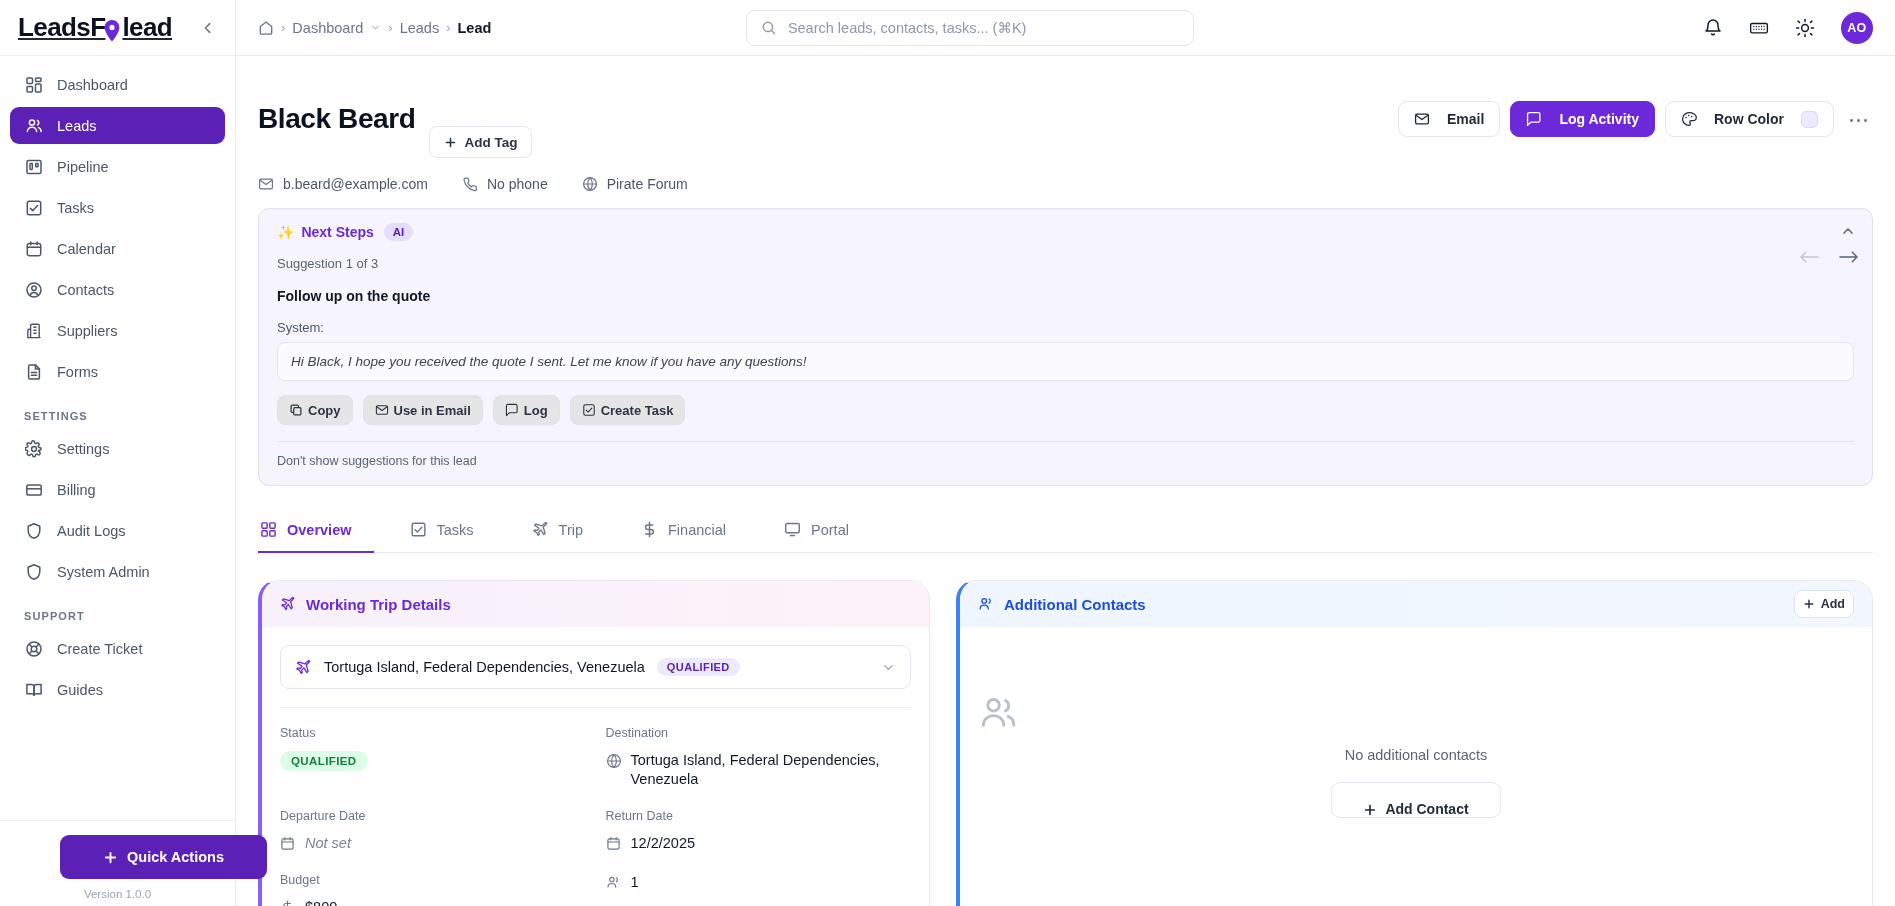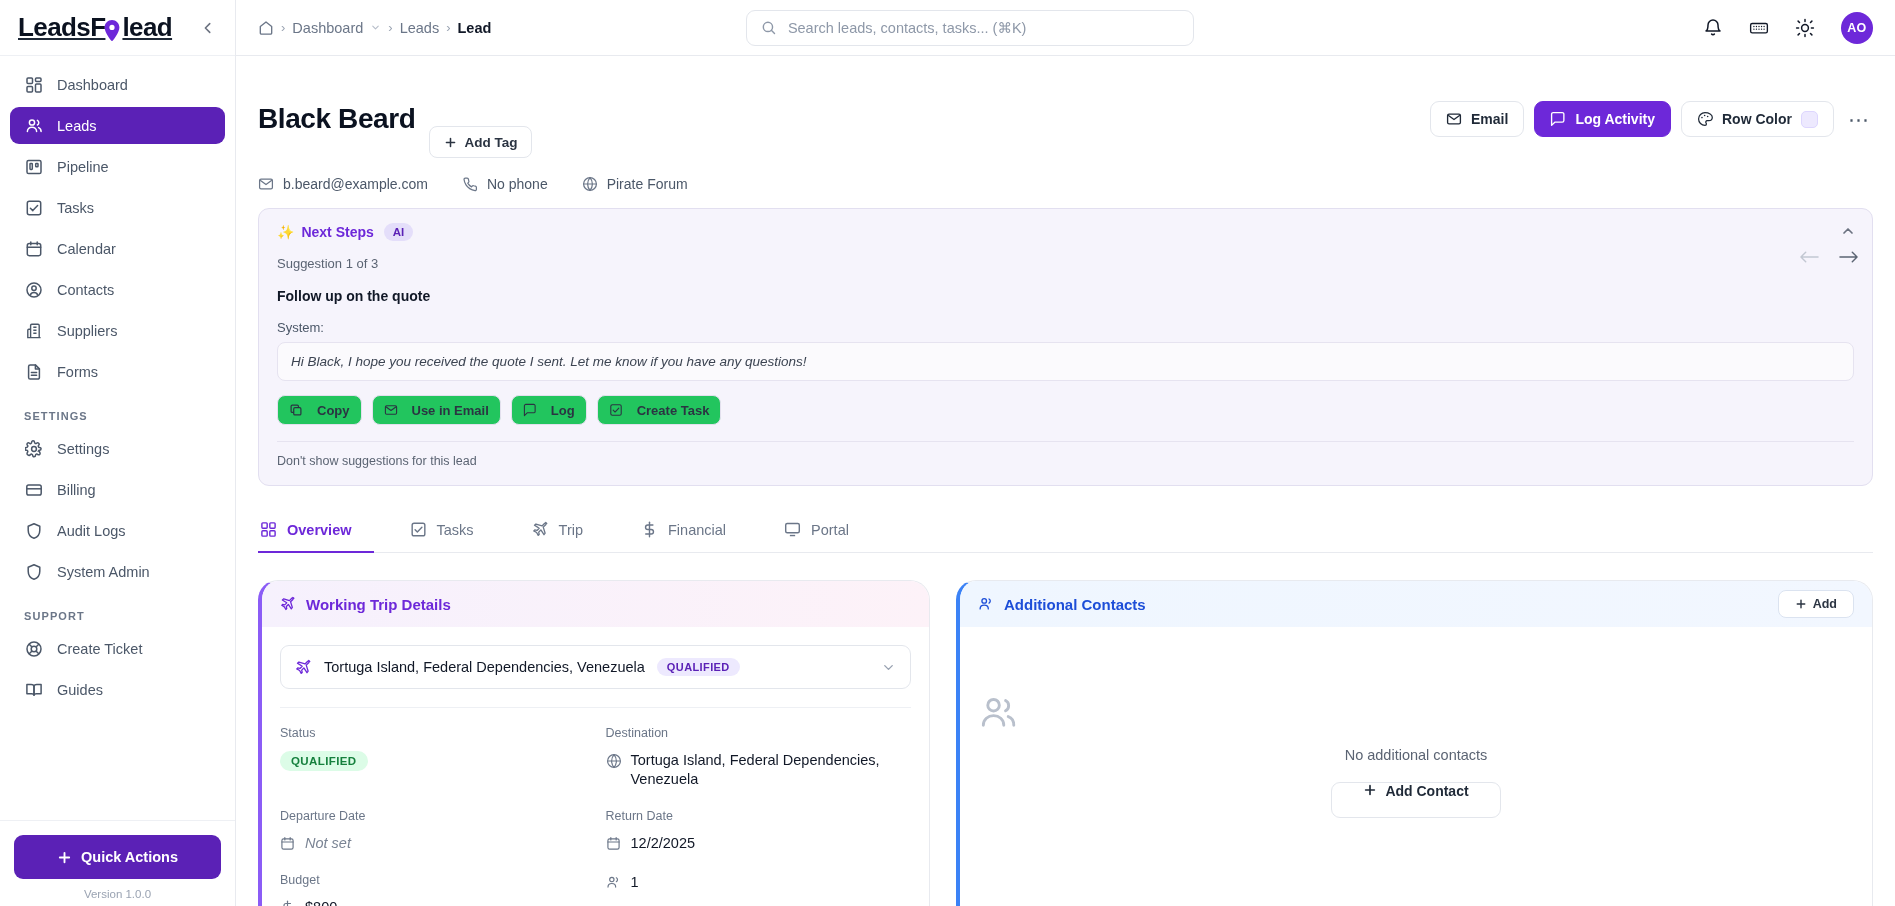--- a/index.html
+++ b/index.html
@@ -46,21 +46,21 @@
     font-size: 11px; font-weight: 700; letter-spacing: 1.1px;
     color: #6b7688; padding: 16px 14px 8px 14px; text-transform: uppercase;
   }
   .sidebar-foot {
     border-top: 1px solid #eef0f4; padding: 14px 14px 6px 14px;
   }
   .quick-actions {
     width: 100%; height: 44px; border: none; border-radius: 9px;
     background: #5b21b6; color: #fff; font-size: 14.5px; font-weight: 600;
     display: flex; align-items: center; justify-content: center; gap: 9px;
-    cursor: pointer; font-family: inherit;
+    cursor: pointer; font-family: inherit; margin-left: 46px;
   }
   .version { text-align: center; font-size: 11.5px; color: #9aa3b2; padding-top: 9px; }
 
   
   .main { flex: 1 1 auto; height: 906px; display: flex; flex-direction: column; min-width: 0; }
 
   .topbar {
     height: 56px; flex: 0 0 56px; border-bottom: 1px solid #e8eaef;
     display: flex; align-items: center; padding: 0 22px 0 22px; background: #fff;
   }
@@ -96,21 +96,21 @@
   .add-tag {
     margin-left: 14px; height: 32px; padding: 0 14px; border: 1px solid #e3e6ec;
     border-radius: 8px; background: #fff; font-size: 13.5px; color: #2b3442;
     display: inline-flex; align-items: center; gap: 7px; cursor: pointer;
     font-weight: 600; font-family: inherit; margin-top: 46px;
   }
   .title-actions { margin-left: auto; display: flex; align-items: center; gap: 10px; }
   .btn {
     height: 36px; padding: 13px 15px; border-radius: 9px; border: 1px solid #e3e6ec;
     background: #fff; font-size: 14px; color: #1f2937; font-weight: 600;
-    display: inline-flex; align-items: center; gap: 9px; cursor: pointer; font-family: inherit;
+    display: inline-flex; align-items: center; gap: 17px; cursor: pointer; font-family: inherit;
   }
   .btn.primary { background: #6d28d9; border-color: #6d28d9; color: #fff; }
   .swatch { width: 17px; height: 17px; border-radius: 5px; background: #ede9fe; border: 1px solid #ddd6fe; }
   .dots { font-size: 21px; color: #4b5768; cursor: pointer; padding: 0 4px; background: none; border: none; line-height: 1; }
 
   .meta-row { display: flex; align-items: center; gap: 34px; padding: 18px 0 14px 0; font-size: 14px; color: #4b5768; }
   .meta-item { display: inline-flex; align-items: center; gap: 9px; cursor: pointer; }
 
   
   .ai-panel {
@@ -126,22 +126,22 @@
   .ai-sugcount { font-size: 13px; color: #5b6473; padding: 15px 0 0 0; }
   .ai-head-line { font-size: 14px; color: #111827; font-weight: 600; padding-top: 17px; }
   .ai-msg-label { font-size: 13px; color: #4b5768; padding: 16px 0 7px 0; }
   .ai-msg {
     border: 1px solid #e6e3f0; background: #fbfafd; border-radius: 8px;
     padding: 11px 13px; font-size: 13.5px; color: #3c4452; font-style: italic;
   }
   .ai-btns { display: flex; gap: 10px; padding-top: 14px; }
   .chip {
     height: 30px; padding: 0 11px; border-radius: 8px; border: 1px solid #e3e0ee;
-    background: #22c55e; font-size: 13px; color: #2b3442; font-weight: 600;
-    display: inline-flex; align-items: center; gap: 14px; cursor: pointer; font-family: inherit;
+    background: #e5e5e5; font-size: 13px; color: #2b3442; font-weight: 600;
+    display: inline-flex; align-items: center; gap: 5px; cursor: pointer; font-family: inherit;
   }
   .ai-divider { border-top: 1px solid #e6e3f0; margin: 16px 0 0 0; }
   .ai-dismiss { font-size: 12.5px; color: #5b6473; padding-top: 12px; cursor: pointer; display: inline-block; }
 
   
   .tabs { display: flex; gap: 0; border-bottom: 1px solid #e8eaef; margin-top: 22px; }
   .tab {
     display: inline-flex; align-items: center; gap: 10px; padding: 13px 22px 13px 2px;
     margin-right: 34px; font-size: 14.5px; color: #6b7688; cursor: pointer;
     border-bottom: 2.5px solid transparent; margin-bottom: -1px; font-weight: 500;
@@ -154,21 +154,21 @@
   .card-trip { flex: 0 0 672px; border-left: 4px solid #8b5cf6; }
   .card-contacts { flex: 1 1 auto; border-left: 4px solid #3b82f6; }
   .card-head {
     height: 46px; display: flex; align-items: center; padding: 0 18px;
     font-size: 15px; font-weight: 700;
   }
   .card-trip .card-head { background: linear-gradient(90deg,#f6f1fd 0%,#fdf2f8 100%); color: #6d28d9; }
   .card-contacts .card-head { background: linear-gradient(90deg,#eff6ff 0%,#f2f7ff 100%); color: #1d4ed8; }
   .card-head .ico { margin-right: 10px; display: flex; }
   .head-add {
-    margin-left: auto; height: 28px; padding: 0 16px; border-radius: 8px;
+    margin-left: auto; height: 28px; padding: 0 8px; border-radius: 8px;
     border: 1px solid #dbe3f0; background: #fff; font-size: 12.5px; color: #2b3442;
     font-weight: 600; display: inline-flex; align-items: center; gap: 6px; cursor: pointer; font-family: inherit;
   }
   .card-body { padding: 18px 18px 0 18px; }
 
   .trip-select {
     height: 44px; border: 1px solid #e3e6ec; border-radius: 9px;
     display: flex; align-items: center; padding: 0 14px; gap: 12px;
     font-size: 14.5px; color: #111827; cursor: pointer;
   }
@@ -187,21 +187,21 @@
   .fval.muted { color: #7a8494; font-style: italic; }
   .badge-green {
     background: #dcfce7; color: #15803d; font-size: 11.5px; font-weight: 700;
     border-radius: 11px; padding: 4px 11px; letter-spacing: .4px; display: inline-block;
   }
   .empty { text-align: center; padding: 48px 0 0 0; }
   .empty-text { font-size: 14.5px; color: #5b6473; padding-top: 14px; }
   .empty-btn {
     margin-top: 19px; height: 36px; padding: 0 31px; border-radius: 9px;
     border: 1px solid #e3e6ec; background: #fff; font-size: 14px; color: #1f2937;
-    font-weight: 600; display: inline-flex; align-items: flex-start; gap: 8px; cursor: pointer; font-family: inherit;
+    font-weight: 600; display: inline-flex; align-items: flex-end; gap: 8px; cursor: pointer; font-family: inherit;
   }
   svg { display: block; }
 </style>
 </head>
 <body>
 
 <div class="app">
 
   <aside class="sidebar">
     <div class="brand-row">

